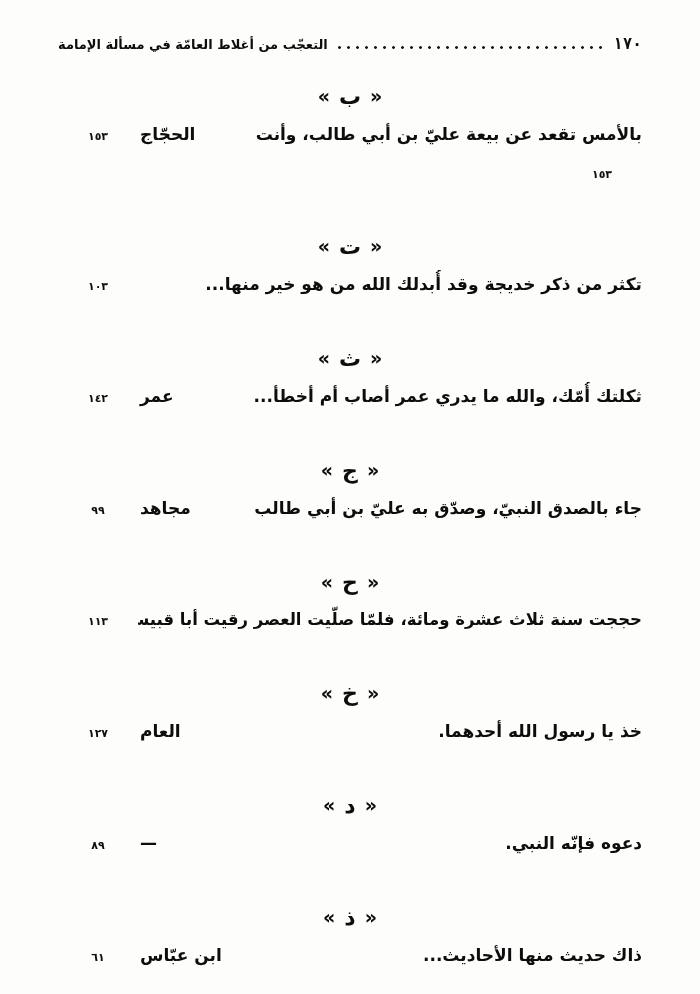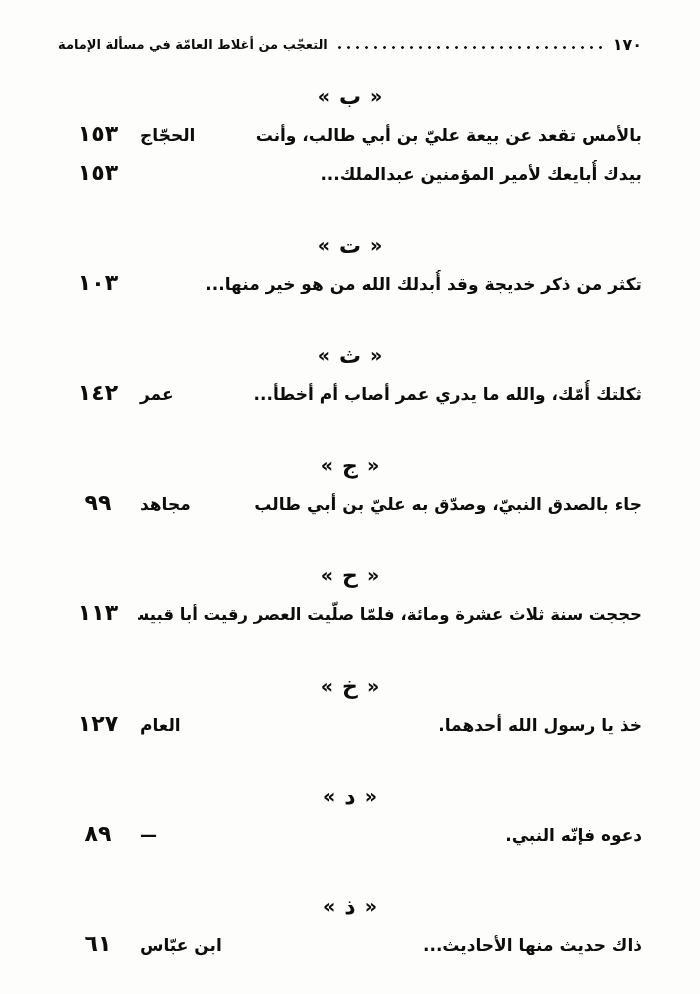--- a/index.html
+++ b/index.html
@@ -15,21 +15,21 @@
     padding:34px 58px 0 58px;
     overflow:hidden;
   }
   
   .header-line{
     display:flex;
     align-items:flex-end;
     font-size:15px;
     line-height:22px;
   }
-  .header-page-number{flex:none;font-size:16px;}
+  .header-page-number{flex:none;font-size:16px;font-family:Liberation Mono, monospace;}
   .leader{
     flex:1;
     height:22px;
     margin:0 7px;
     background-image:radial-gradient(circle,#161616 1.15px,transparent 1.6px);
     background-size:9px 9px;
     background-repeat:repeat-x;
     background-position:left calc(100% - 4px);
   }
   .header-title{flex:none;font-size:13px;}
@@ -48,21 +48,21 @@
   .row{
     display:flex;
     align-items:baseline;
     margin-top:8px;
     line-height:28px;
     font-size:17px;
   }
   .row + .row{margin-top:10px;}
   .quote{flex:1;white-space:nowrap;overflow:hidden;}
   .attr{flex:none;min-width:112px;text-align:left;padding:0 2px;}
-  .pagenum{flex:none;width:80px;text-align:center;font-size:22px;}
+  .pagenum{flex:none;width:80px;text-align:center;font-size:11px;}
   
   .quote-group{flex:1;white-space:nowrap;overflow:hidden;font-size:16.5px;}
 </style>
 </head>
 <body>
 
 <div class="page">
 
   <div class="header-line">
     <span class="header-page-number">١٧٠</span>
@@ -73,21 +73,20 @@
   <div class="section first">
     <div class="sec-head">
       <span class="guillemet">«</span><span class="letter">ب</span><span class="guillemet">»</span>
     </div>
     <div class="row">
       <span class="quote">بالأمس تقعد عن بيعة عليّ بن أبي طالب، وأنت اليوم تأتيني...</span>
       <span class="attr">الحجّاج</span>
       <span class="pagenum">١٥٣</span>
     </div>
     <div class="row">
-      <span class="quote">بيدك أُبايعك لأمير المؤمنين عبدالملك...</span>
       <span class="pagenum">١٥٣</span>
     </div>
   </div>
 
   <div class="section">
     <div class="sec-head">
       <span class="guillemet">«</span><span class="letter">ت</span><span class="guillemet">»</span>
     </div>
     <div class="row">
       <span class="quote">تكثر من ذكر خديجة وقد أُبدلك الله من هو خير منها...</span>

